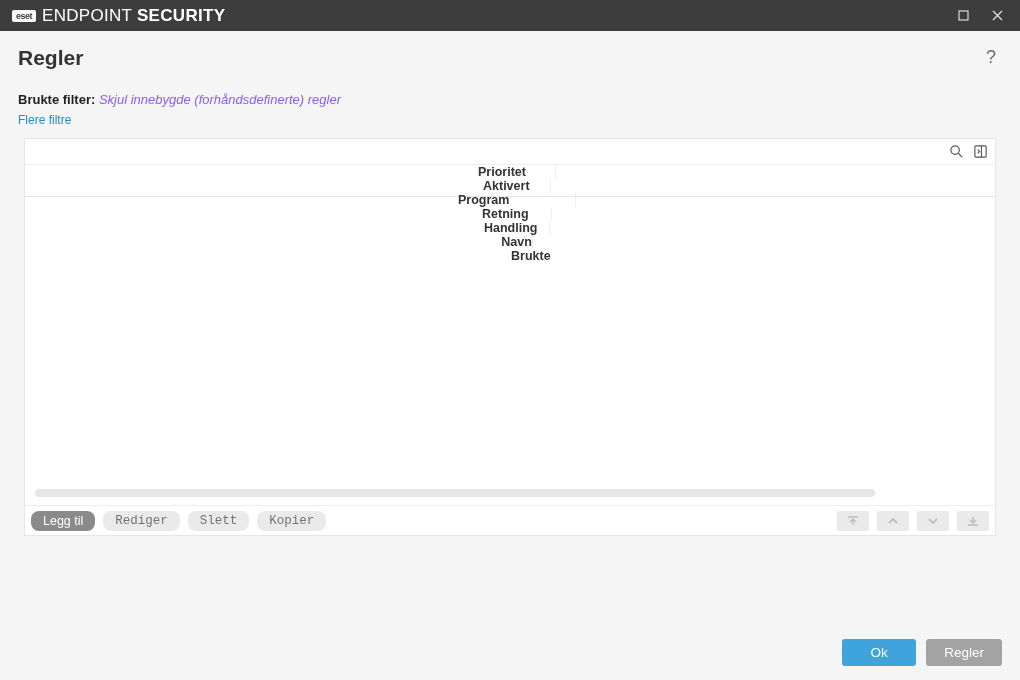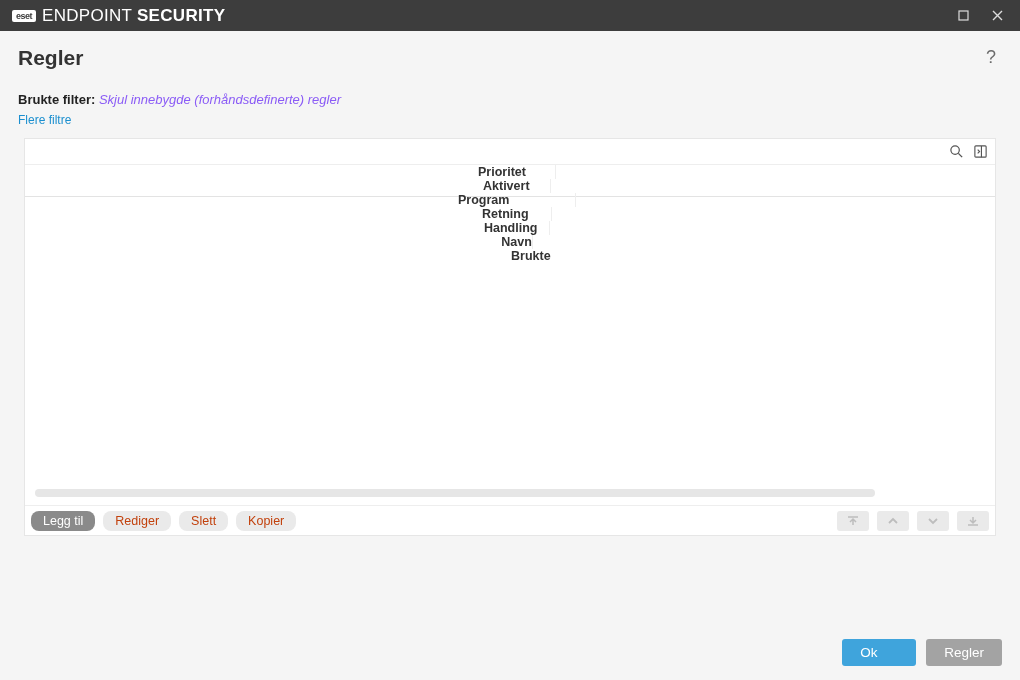--- a/index.html
+++ b/index.html
@@ -175,21 +175,22 @@
       padding: 3px 12px;
       border-radius: 8px;
       border: none;
     }
     .btn.primary-grey {
       background: #8a8a8a;
       color: #fff;
     }
     .btn.disabled {
       background: #eaeaea;
-      color: #c2410c;
+      color: #737373;
+      font-family: Liberation Mono, monospace;
     }
     .footer-spacer { flex: 1; }
     .arrow-btn {
       width: 32px;
       height: 20px;
       border-radius: 3px;
       background: #eaeaea;
       color: #bdbdbd;
       display: flex;
       align-items: center;
@@ -201,21 +202,21 @@
     
     .dialog-buttons {
       position: absolute;
       right: 18px;
       bottom: 14px;
       display: flex;
       gap: 10px;
     }
     .dlg-btn {
       min-width: 74px;
-      text-align: left;
+      text-align: center;
       font-size: 13.5px;
       padding: 6px 18px;
       border-radius: 3px;
       border: none;
     }
     .dlg-btn.ok { background: #3fa4dc; color: #fff; }
     .dlg-btn.cancel { background: #a3a3a3; color: #fff; }
   </style>
 </head>
 <body>

